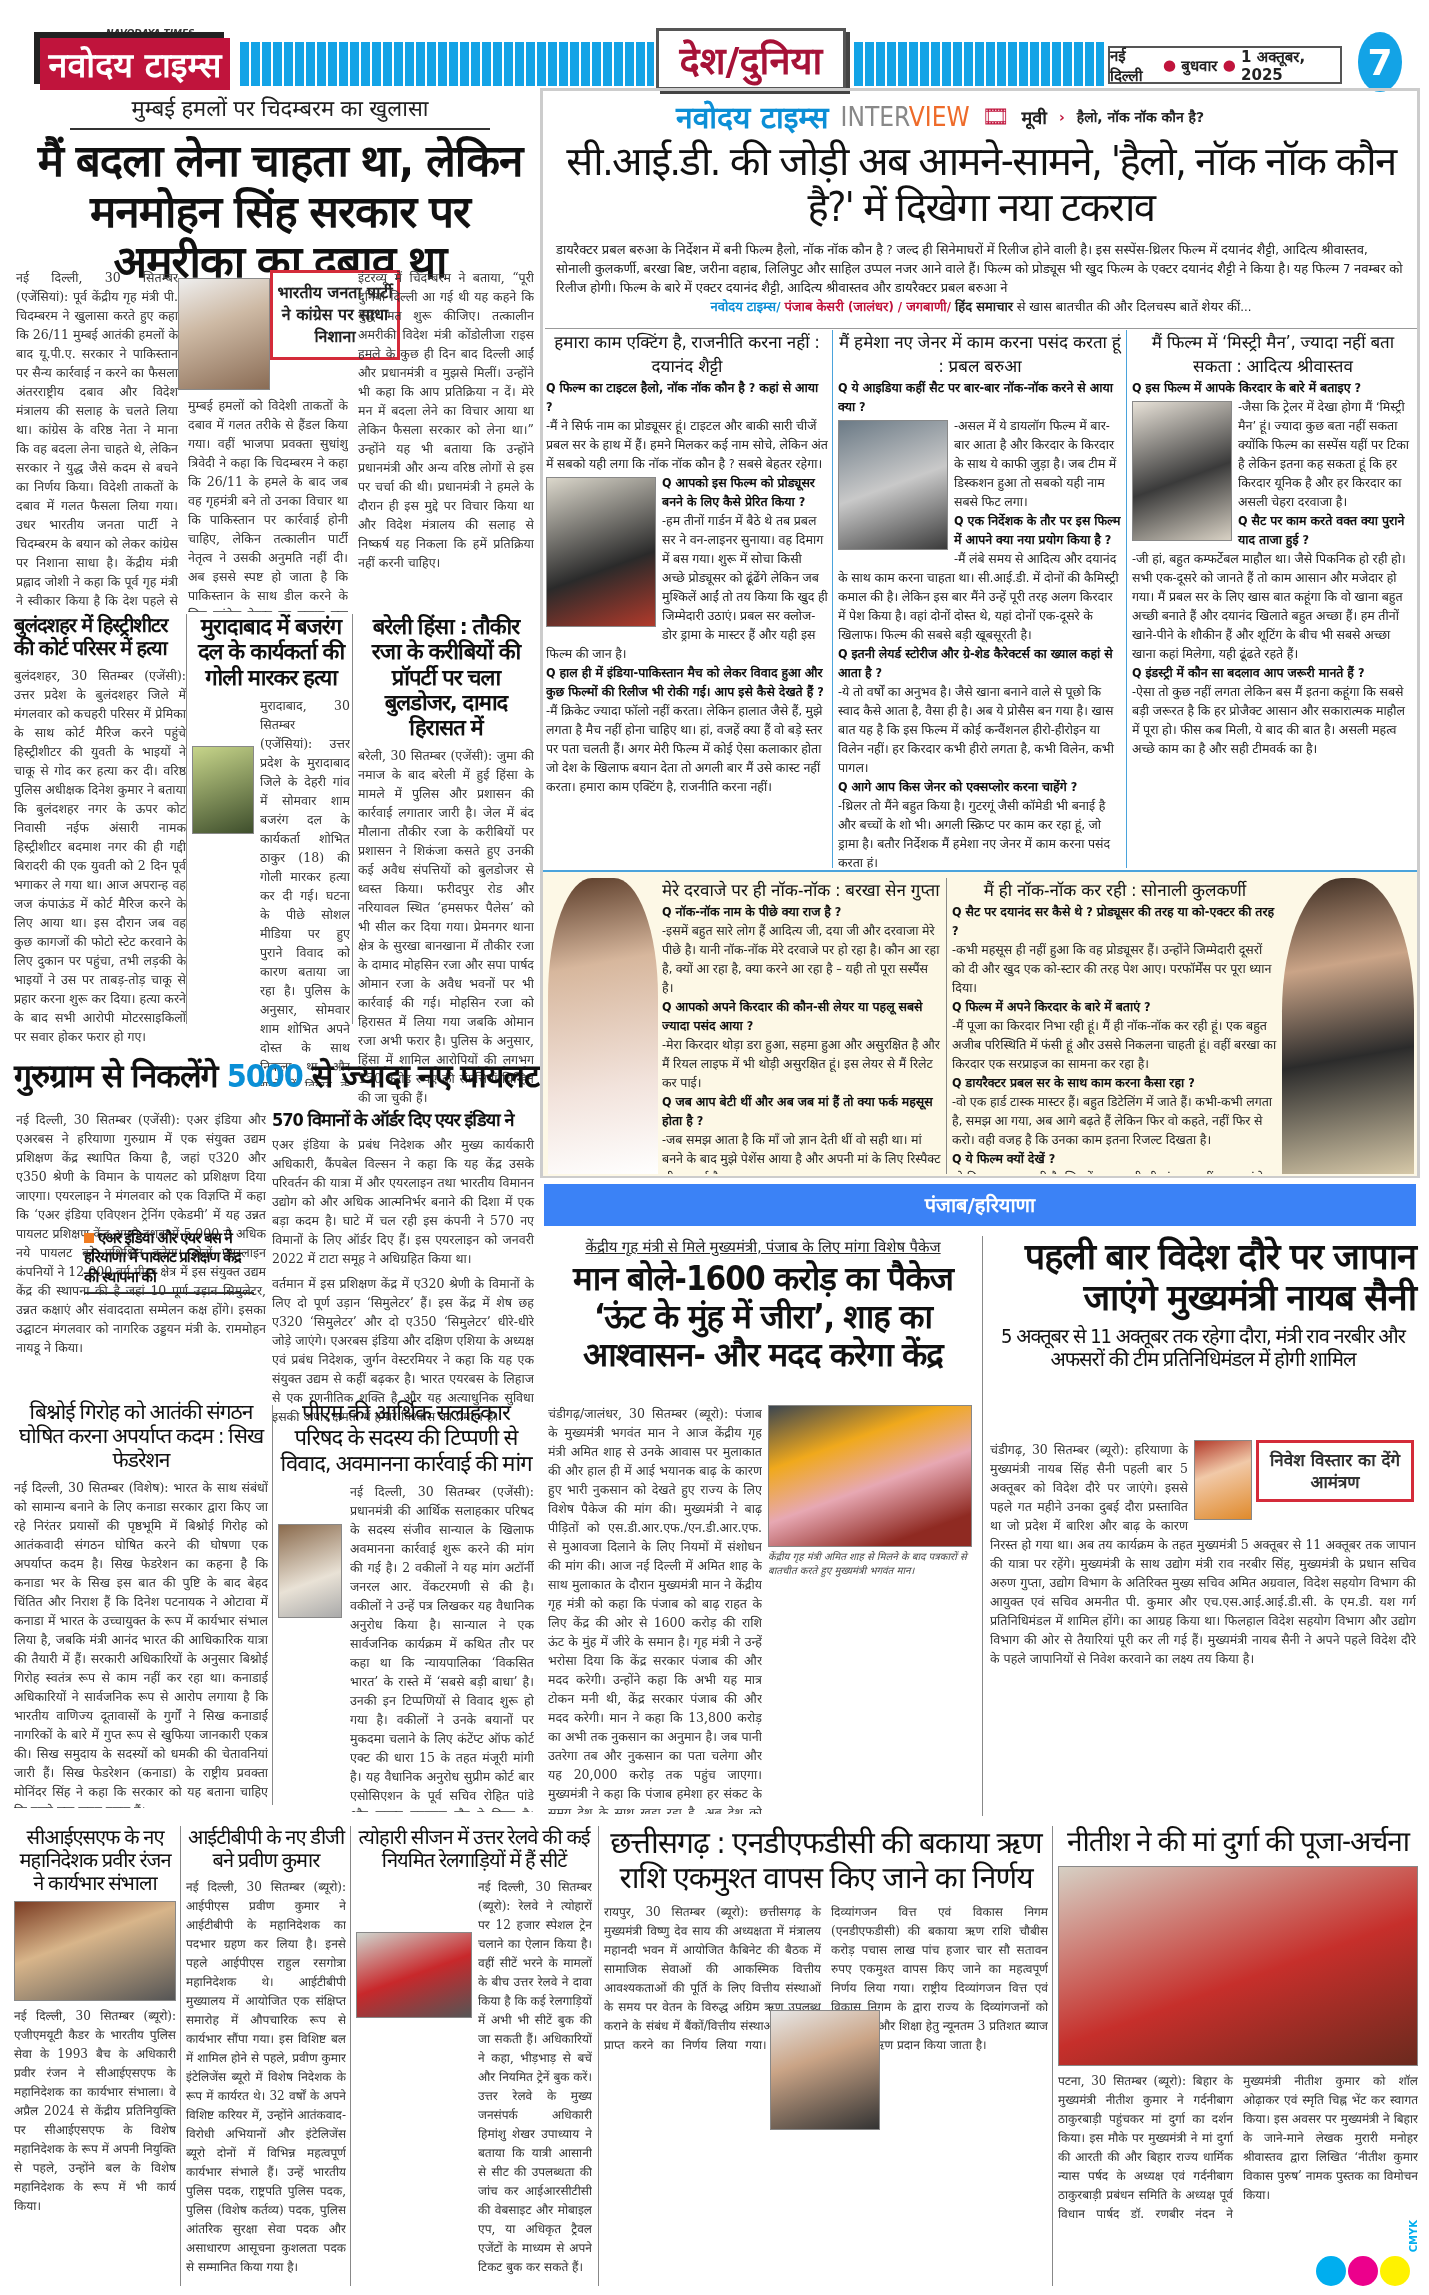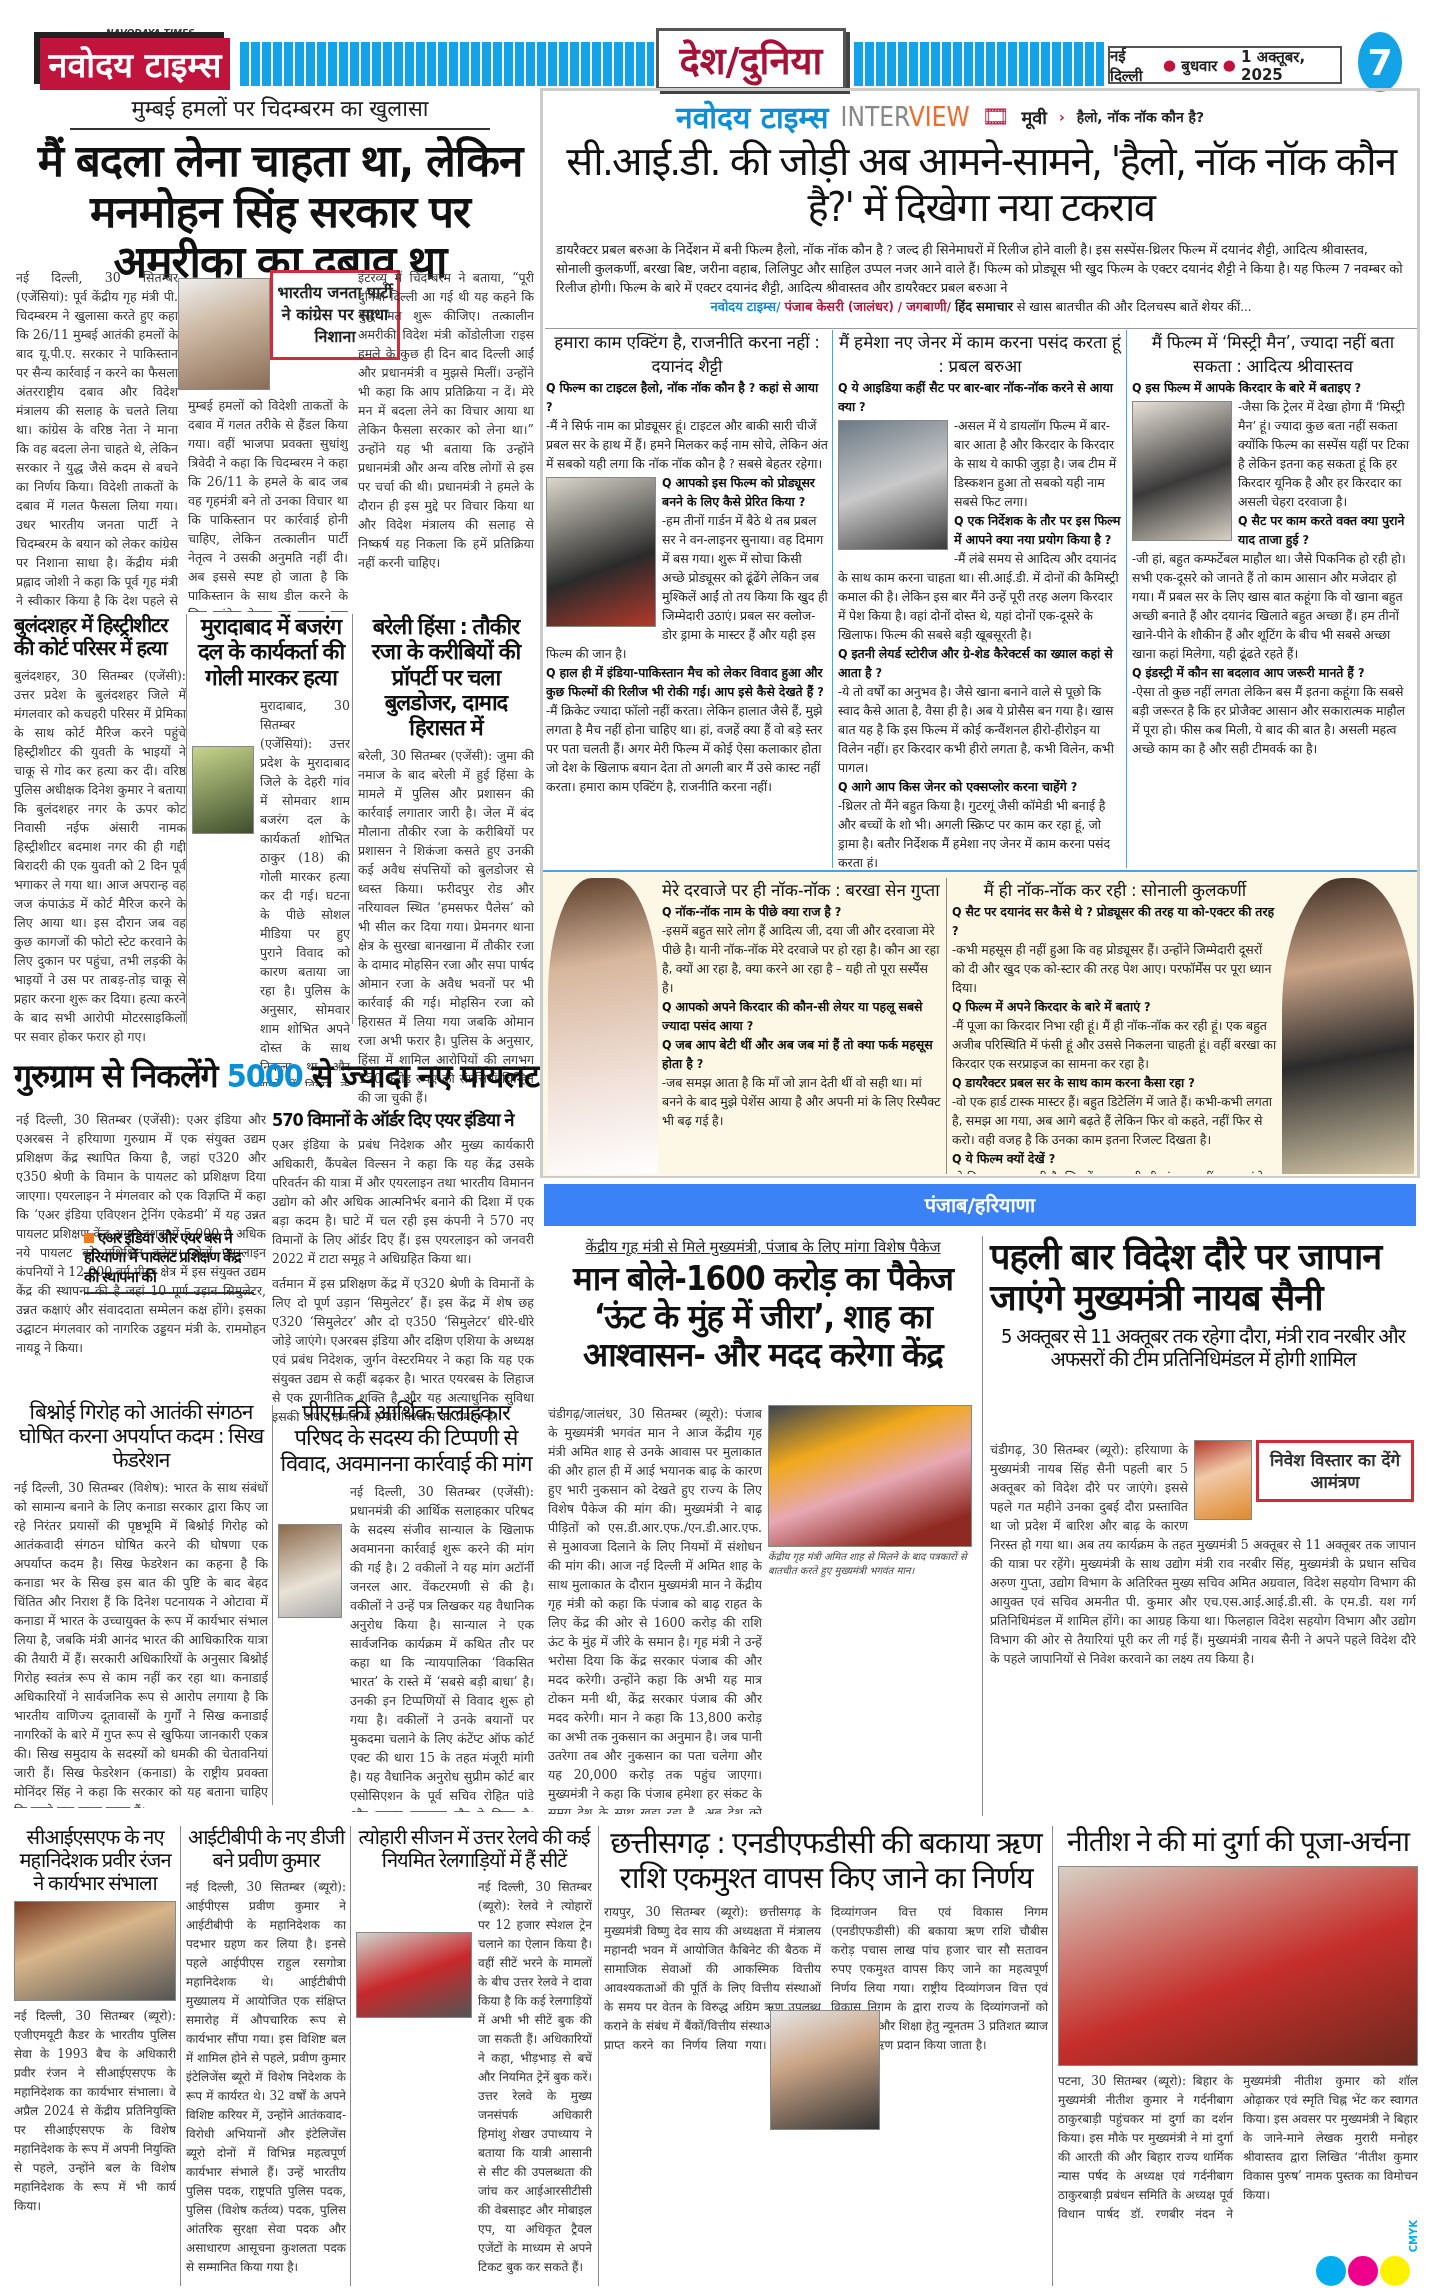--- a/index.html
+++ b/index.html
@@ -161,20 +161,21 @@
 <div class="abs" style="left:543px;top:870px;width:874px;height:2px;background:#4aa3dc"></div>
 
 <div class="abs" style="left:543px;top:872px;width:874px;height:304px;background:#fdf8e6"></div>
 <div class="abs img" style="left:548px;top:878px;width:110px;height:296px;border:none;border-radius:40% 40% 0 0;background:linear-gradient(170deg,#5a3b28 0,#d7b79d 30%,#f2e3dc 70%,#fff)"></div>
 <div class="abs" style="left:662px;top:878px;width:280px;height:296px;overflow:hidden">
   <div class="col-t" style="text-align:left">मेरे दरवाजे पर ही नॉक-नॉक : बरखा सेन गुप्ता</div>
   <div class="iv-text">
       <div class="q">Q नॉक-नॉक नाम के पीछे क्या राज है ?</div>
       <div>-इसमें बहुत सारे लोग हैं आदित्य जी, दया जी और दरवाजा मेरे पीछे है। यानी नॉक-नॉक मेरे दरवाजे पर हो रहा है। कौन आ रहा है, क्यों आ रहा है, क्या करने आ रहा है – यही तो पूरा सस्पैंस है।</div>
   <div class="q">Q आपको अपने किरदार की कौन-सी लेयर या पहलू सबसे ज्यादा पसंद आया ?</div>
+      <div>-मेरा किरदार थोड़ा डरा हुआ, सहमा हुआ और असुरक्षित है और मैं रियल लाइफ में भी थोड़ी असुरक्षित हूं। इस लेयर से मैं रिलेट कर पाई।</div>
   <div class="q">Q जब आप बेटी थीं और अब जब मां हैं तो क्या फर्क महसूस होता है ?</div>
       <div>-जब समझ आता है कि माँ जो ज्ञान देती थीं वो सही था। मां बनने के बाद मुझे पेशेंस आया है और अपनी मां के लिए रिस्पैक्ट भी बढ़ गई है।</div>
     </div>
 </div>
 <div class="vr" style="left:946px;top:878px;height:296px;width:1px"></div>
 <div class="abs" style="left:952px;top:878px;width:326px;height:296px;overflow:hidden">
   <div class="col-t">मैं ही नॉक-नॉक कर रही : सोनाली कुलकर्णी</div>
   <div class="iv-text">
       <div class="q">Q सैट पर दयानंद सर कैसे थे ? प्रोड्यूसर की तरह या को-एक्टर की तरह ?</div>
       <div>-कभी महसूस ही नहीं हुआ कि वह प्रोड्यूसर हैं। उन्होंने जिम्मेदारी दूसरों को दी और खुद एक को-स्टार की तरह पेश आए। परफॉर्मेंस पर पूरा ध्यान दिया।</div>
@@ -191,21 +192,21 @@
 <div class="abs section-bar" style="left:544px;top:1184px;width:872px">पंजाब/हरियाणा</div>
 <div class="abs" style="left:548px;top:1236px;width:430px">
   <div style="font-size:15px;text-align:center;text-decoration:underline;font-family:'DejaVu Sans Condensed',sans-serif">केंद्रीय गृह मंत्री से मिले मुख्यमंत्री, पंजाब के लिए मांगा विशेष पैकेज</div>
   <div class="hl" style="font-size:33px;text-align:center;margin-top:4px">मान बोले-1600 करोड़ का पैकेज ‘ऊंट के मुंह में जीरा’, शाह का आश्वासन- और मदद करेगा केंद्र</div>
 </div>
 <div class="abs body" style="left:548px;top:1404px;width:214px;height:410px;overflow:hidden"><span>चंडीगढ़/जालंधर, 30 सितम्बर (ब्यूरो): पंजाब के मुख्यमंत्री भगवंत मान ने आज केंद्रीय गृह मंत्री अमित शाह से उनके आवास पर मुलाकात की और हाल ही में आई भयानक बाढ़ के कारण हुए भारी नुकसान को देखते हुए राज्य के लिए विशेष पैकेज की मांग की। मुख्यमंत्री ने बाढ़ पीड़ितों को एस.डी.आर.एफ./एन.डी.आर.एफ. से मुआवजा दिलाने के लिए नियमों में संशोधन की मांग की।</span> <span>आज नई दिल्ली में अमित शाह के साथ मुलाकात के दौरान मुख्यमंत्री मान ने केंद्रीय गृह मंत्री को कहा कि पंजाब को बाढ़ राहत के लिए केंद्र की ओर से 1600 करोड़ की राशि ऊंट के मुंह में जीरे के समान है। गृह मंत्री ने उन्हें भरोसा दिया कि केंद्र सरकार पंजाब की और मदद करेगी। उन्होंने कहा कि अभी यह मात्र टोकन मनी थी, केंद्र सरकार पंजाब की और मदद करेगी। मान ने कहा कि 13,800 करोड़ का अभी तक नुकसान का अनुमान है। जब पानी उतरेगा तब और नुकसान का पता चलेगा और यह 20,000 करोड़ तक पहुंच जाएगा। मुख्यमंत्री ने कहा कि पंजाब हमेशा हर संकट के समय देश के साथ खड़ा रहा है, अब देश को पंजाब के साथ खड़ा होना चाहिए। पंजाब और केंद्र में कोई क्रेडिट वार नहीं है। उन्होंने केंद्रीय गृह मंत्री को बताया कि पंजाब ने दशकों में सबसे भयानक बाढ़ों में से एक का सामना किया है, जिससे 2614 गांवों के 20 लाख से अधिक लोग प्रभावित हुए हैं और 6.87 लाख लोग बेघर हो गए हैं।</span></div>
 <div class="abs img" style="left:768px;top:1405px;width:204px;height:142px;background:linear-gradient(160deg,#3b4550,#f0a91c 30%,#e7a8b3 55%,#8f2a22 85%)"></div>
 <div class="abs" style="left:768px;top:1550px;width:204px;font-size:10px;line-height:14px;color:#444;font-style:italic">केंद्रीय गृह मंत्री अमित शाह से मिलने के बाद पत्रकारों से बातचीत करते हुए मुख्यमंत्री भगवंत मान।</div>
 <div class="vr" style="left:982px;top:1236px;height:580px;width:1px"></div>
 <div class="abs" style="left:990px;top:1236px;width:426px">
-  <div class="hl" style="font-size:36px;text-align:left">पहली बार विदेश दौरे पर जापान जाएंगे मुख्यमंत्री नायब सैनी</div>
+  <div class="hl" style="font-size:36px;text-align:right">पहली बार विदेश दौरे पर जापान जाएंगे मुख्यमंत्री नायब सैनी</div>
   <div class="hl" style="font-size:20px;text-align:center;margin-top:6px;font-weight:normal">5 अक्तूबर से 11 अक्तूबर तक रहेगा दौरा, मंत्री राव नरबीर और अफसरों की टीम प्रतिनिधिमंडल में होगी शामिल</div>
 </div>
 <div class="abs body" style="left:990px;top:1440px;width:426px;height:375px;overflow:hidden">
   <div style="float:right;width:222px;height:80px;margin:0 0 4px 6px;position:relative">
     <div class="img" style="position:absolute;left:0;top:0;width:58px;height:80px;background:linear-gradient(160deg,#b23a2b,#f1c9a8 40%,#e08a2b)"></div>
     <div class="boxred" style="position:absolute;left:62px;top:0;width:158px;height:62px;font-weight:bold;font-size:17px;line-height:22px">
         <span>निवेश विस्तार का देंगे आमंत्रण</span>
       </div>
   </div>
   <span>चंडीगढ़, 30 सितम्बर (ब्यूरो): हरियाणा के मुख्यमंत्री नायब सिंह सैनी पहली बार 5 अक्तूबर को विदेश दौरे पर जाएंगे। इससे पहले गत महीने उनका दुबई दौरा प्रस्तावित था जो प्रदेश में बारिश और बाढ़ के कारण निरस्त हो गया था। अब तय कार्यक्रम के तहत मुख्यमंत्री 5 अक्तूबर से 11 अक्तूबर तक जापान की यात्रा पर रहेंगे। मुख्यमंत्री के साथ उद्योग मंत्री राव नरबीर सिंह, मुख्यमंत्री के प्रधान सचिव अरुण गुप्ता, उद्योग विभाग के अतिरिक्त मुख्य सचिव अमित अग्रवाल, विदेश सहयोग विभाग की आयुक्त एवं सचिव अमनीत पी. कुमार और एच.एस.आई.आई.डी.सी. के एम.डी. यश गर्ग प्रतिनिधिमंडल में शामिल होंगे। का आग्रह किया था। फिलहाल विदेश सहयोग विभाग और उद्योग विभाग की ओर से तैयारियां पूरी कर ली गई हैं। मुख्यमंत्री नायब सैनी ने अपने पहले विदेश दौरे के पहले जापानियों से निवेश करवाने का लक्ष्य तय किया है।</span>

